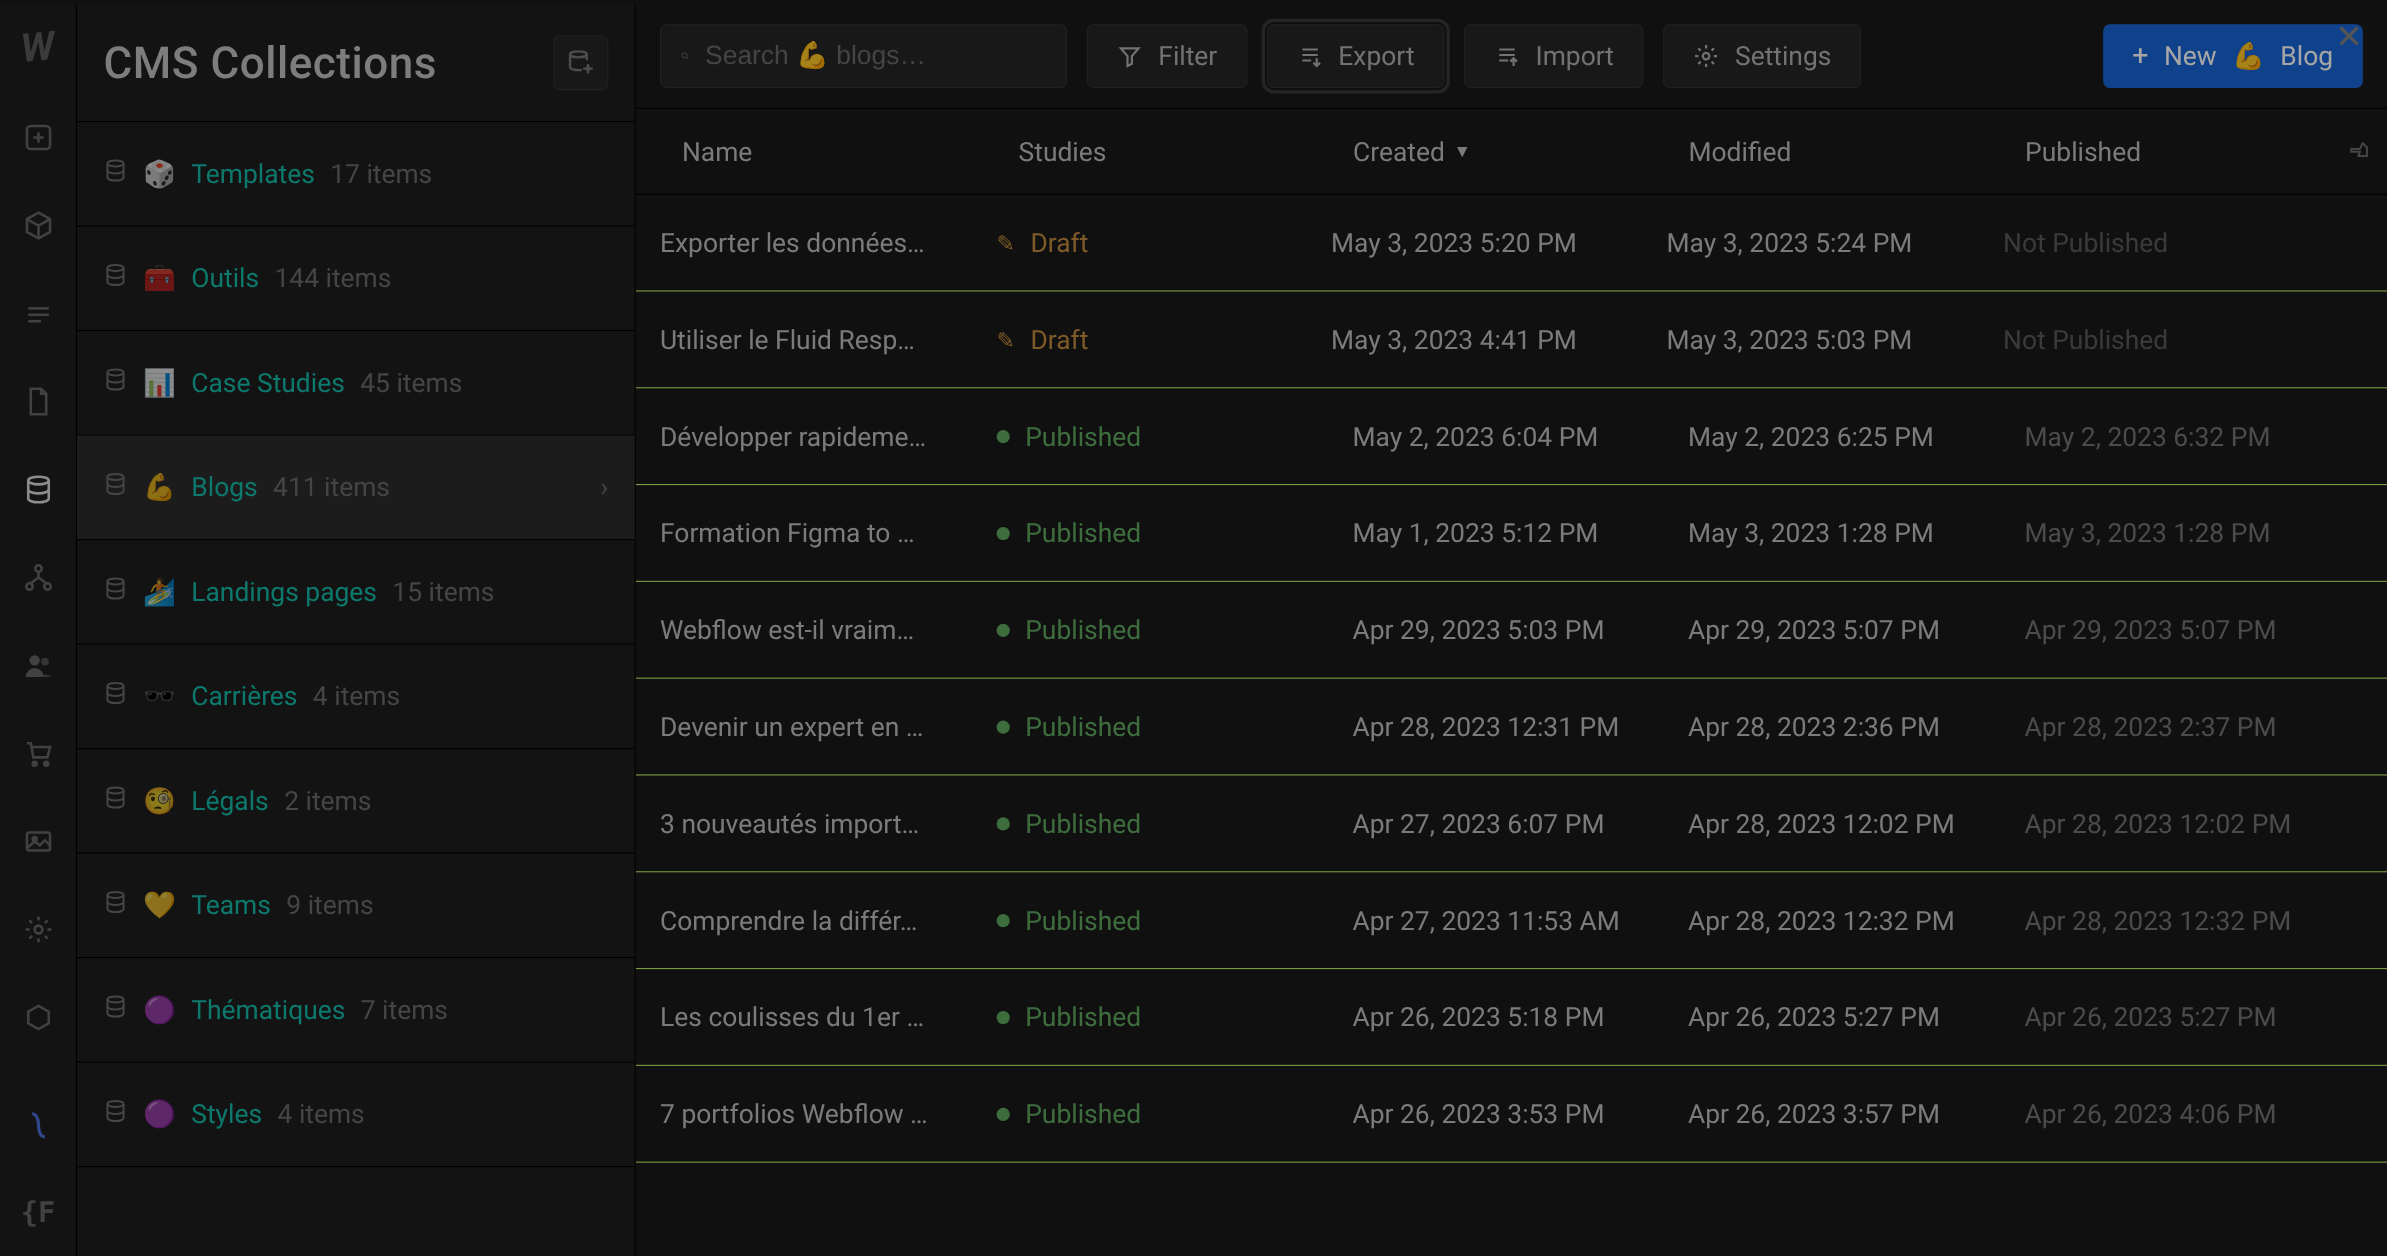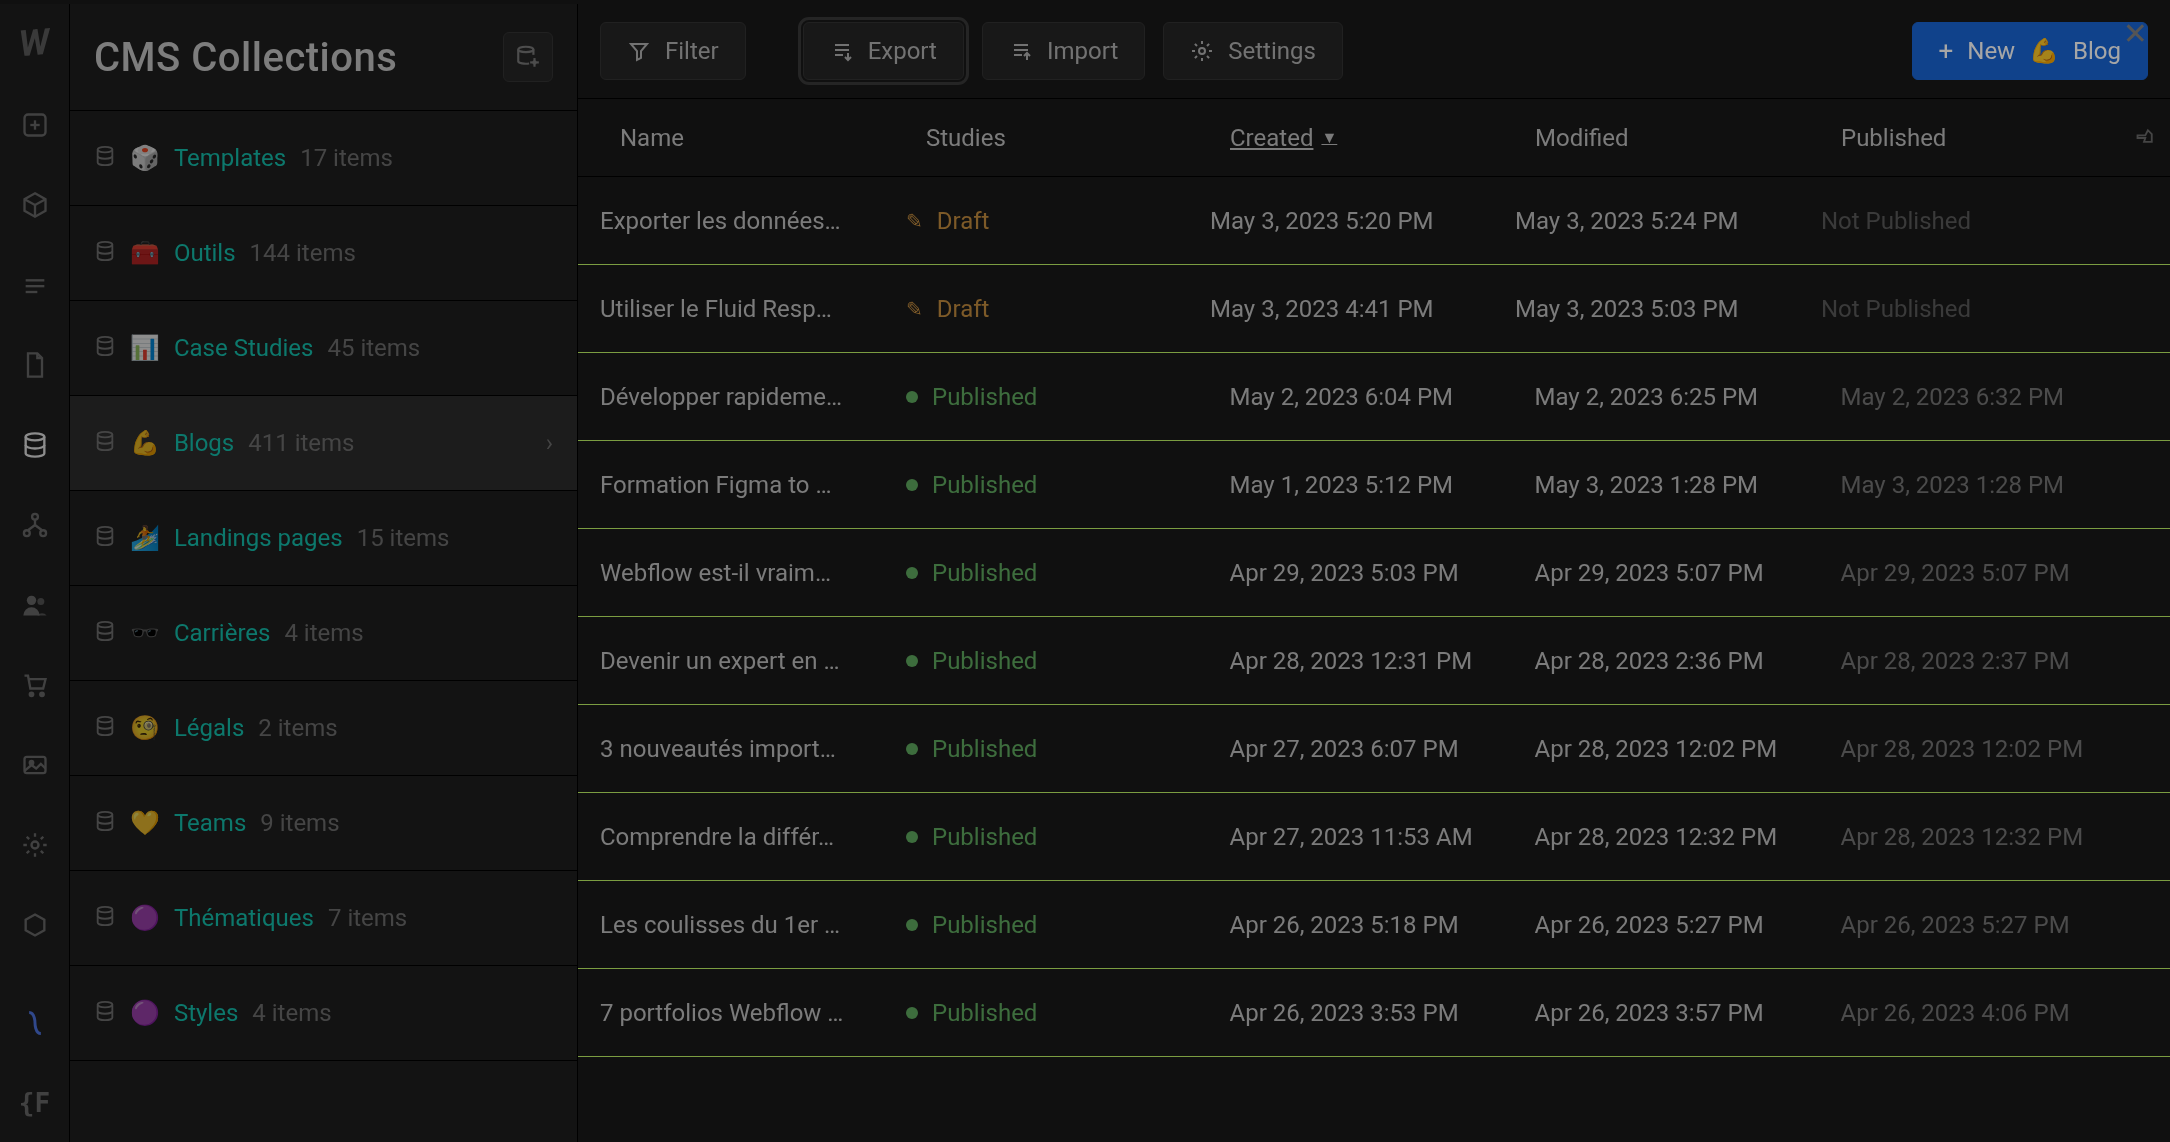--- a/index.html
+++ b/index.html
@@ -30,29 +30,29 @@
   .col-item .chev { margin-left:auto; color:#6a6a6a; }
   
   
   .main { flex:1; display:flex; flex-direction:column; background:#1a1a1a; }
   .toolbar { display:flex; align-items:center; padding: 18px 22px; gap:18px; border-bottom:1px solid #000; position:relative; }
   .search { display:flex; align-items:center; background:#262626; border:1px solid #333; border-radius:6px; height:58px; width:370px; padding:0 18px; gap:14px; color:#777; font-size:24px; }
   .search input { background:transparent; border:none; outline:none; color:#bbb; font-size:24px; flex:1; }
   .search input::placeholder { color:#6a6a6a; }
   .btn { display:flex; align-items:center; gap:14px; background:#262626; border:1px solid #333; border-radius:6px; height:58px; padding:0 26px; font-size:24px; color:#b0b0b0; cursor:pointer; }
   .btn svg { width:24px; height:24px; }
-  .btn.export { outline:3px solid #3a3a3a; outline-offset:2px;margin-left:39px; }
+  .btn.export { outline:3px solid #3a3a3a; outline-offset:2px; }
   .btn.primary { background:#1a66d6; border-color:#1a66d6; color:#fff; margin-left:auto; }
   .btn.primary .emoji { filter:none; }
   
   
   .thead { display:flex; align-items:center; height:78px; padding:0 6px 0 22px; border-bottom:1px solid #000; font-size:24px; color:#bdbdbd; }
   .col-name { width:306px;margin-left:20px; }
   .col-status { width:304px; }
-  .col-created { width:305px; display:flex; align-items:center; gap:8px;text-decoration:underline; }
+  .col-created { width:305px; display:flex; align-items:center; gap:8px; }
   .col-modified { width:306px; }
   .col-published { flex:1; }
   .pin { width:40px; color:#6a6a6a; display:flex; justify-content:center; }
   .rows { flex:1; overflow:hidden; }
   .row { display:flex; align-items:center; height:88px; padding:0 6px 0 22px; border-bottom:1px solid #bef264; font-size:24px; }
   .row .name { width:306px; color:#bdbdbd; white-space:nowrap; overflow:hidden; text-overflow:ellipsis; padding-right:20px; }
   .row .status { width:304px; display:flex; align-items:center; gap:14px; }
   .row .status.draft { color:#c08a3e; }
   .row .status.published { color:#5fa85f; }
   .dot { width:12px; height:12px; border-radius:50%; background:#5fa85f; display:inline-block; }
@@ -275,20 +275,27 @@
             </svg></span>
           <span class="emoji">🟣</span>
           <span class="cname">Styles</span>
           <span class="count">4 items</span>
         </div>
       </div>
   </div>
 
   <div class="main">
     <div class="toolbar">
+      <div class="search">
+        <svg viewBox="0 0 24 24" width="22" height="22" fill="none" stroke="currentColor" stroke-width="2">
+            <circle cx="10" cy="10" r="7"></circle>
+            <line x1="20" y1="20" x2="15" y2="15"></line>
+          </svg>
+        <input type="text" placeholder="Search 💪 blogs…" style="">
+      </div>
       <div class="btn">
         <svg viewBox="0 0 24 24" fill="none" stroke="currentColor" stroke-width="2">
             <path d="M4 5 L20 5 L14 12 L14 19 L10 21 L10 12 Z"></path>
           </svg>
         <span>Filter</span>
       </div>
       <div class="btn export">
         <svg viewBox="0 0 24 24" fill="none" stroke="currentColor" stroke-width="2">
             <line x1="5" y1="6" x2="19" y2="6"></line>
             <line x1="5" y1="11" x2="19" y2="11"></line>

